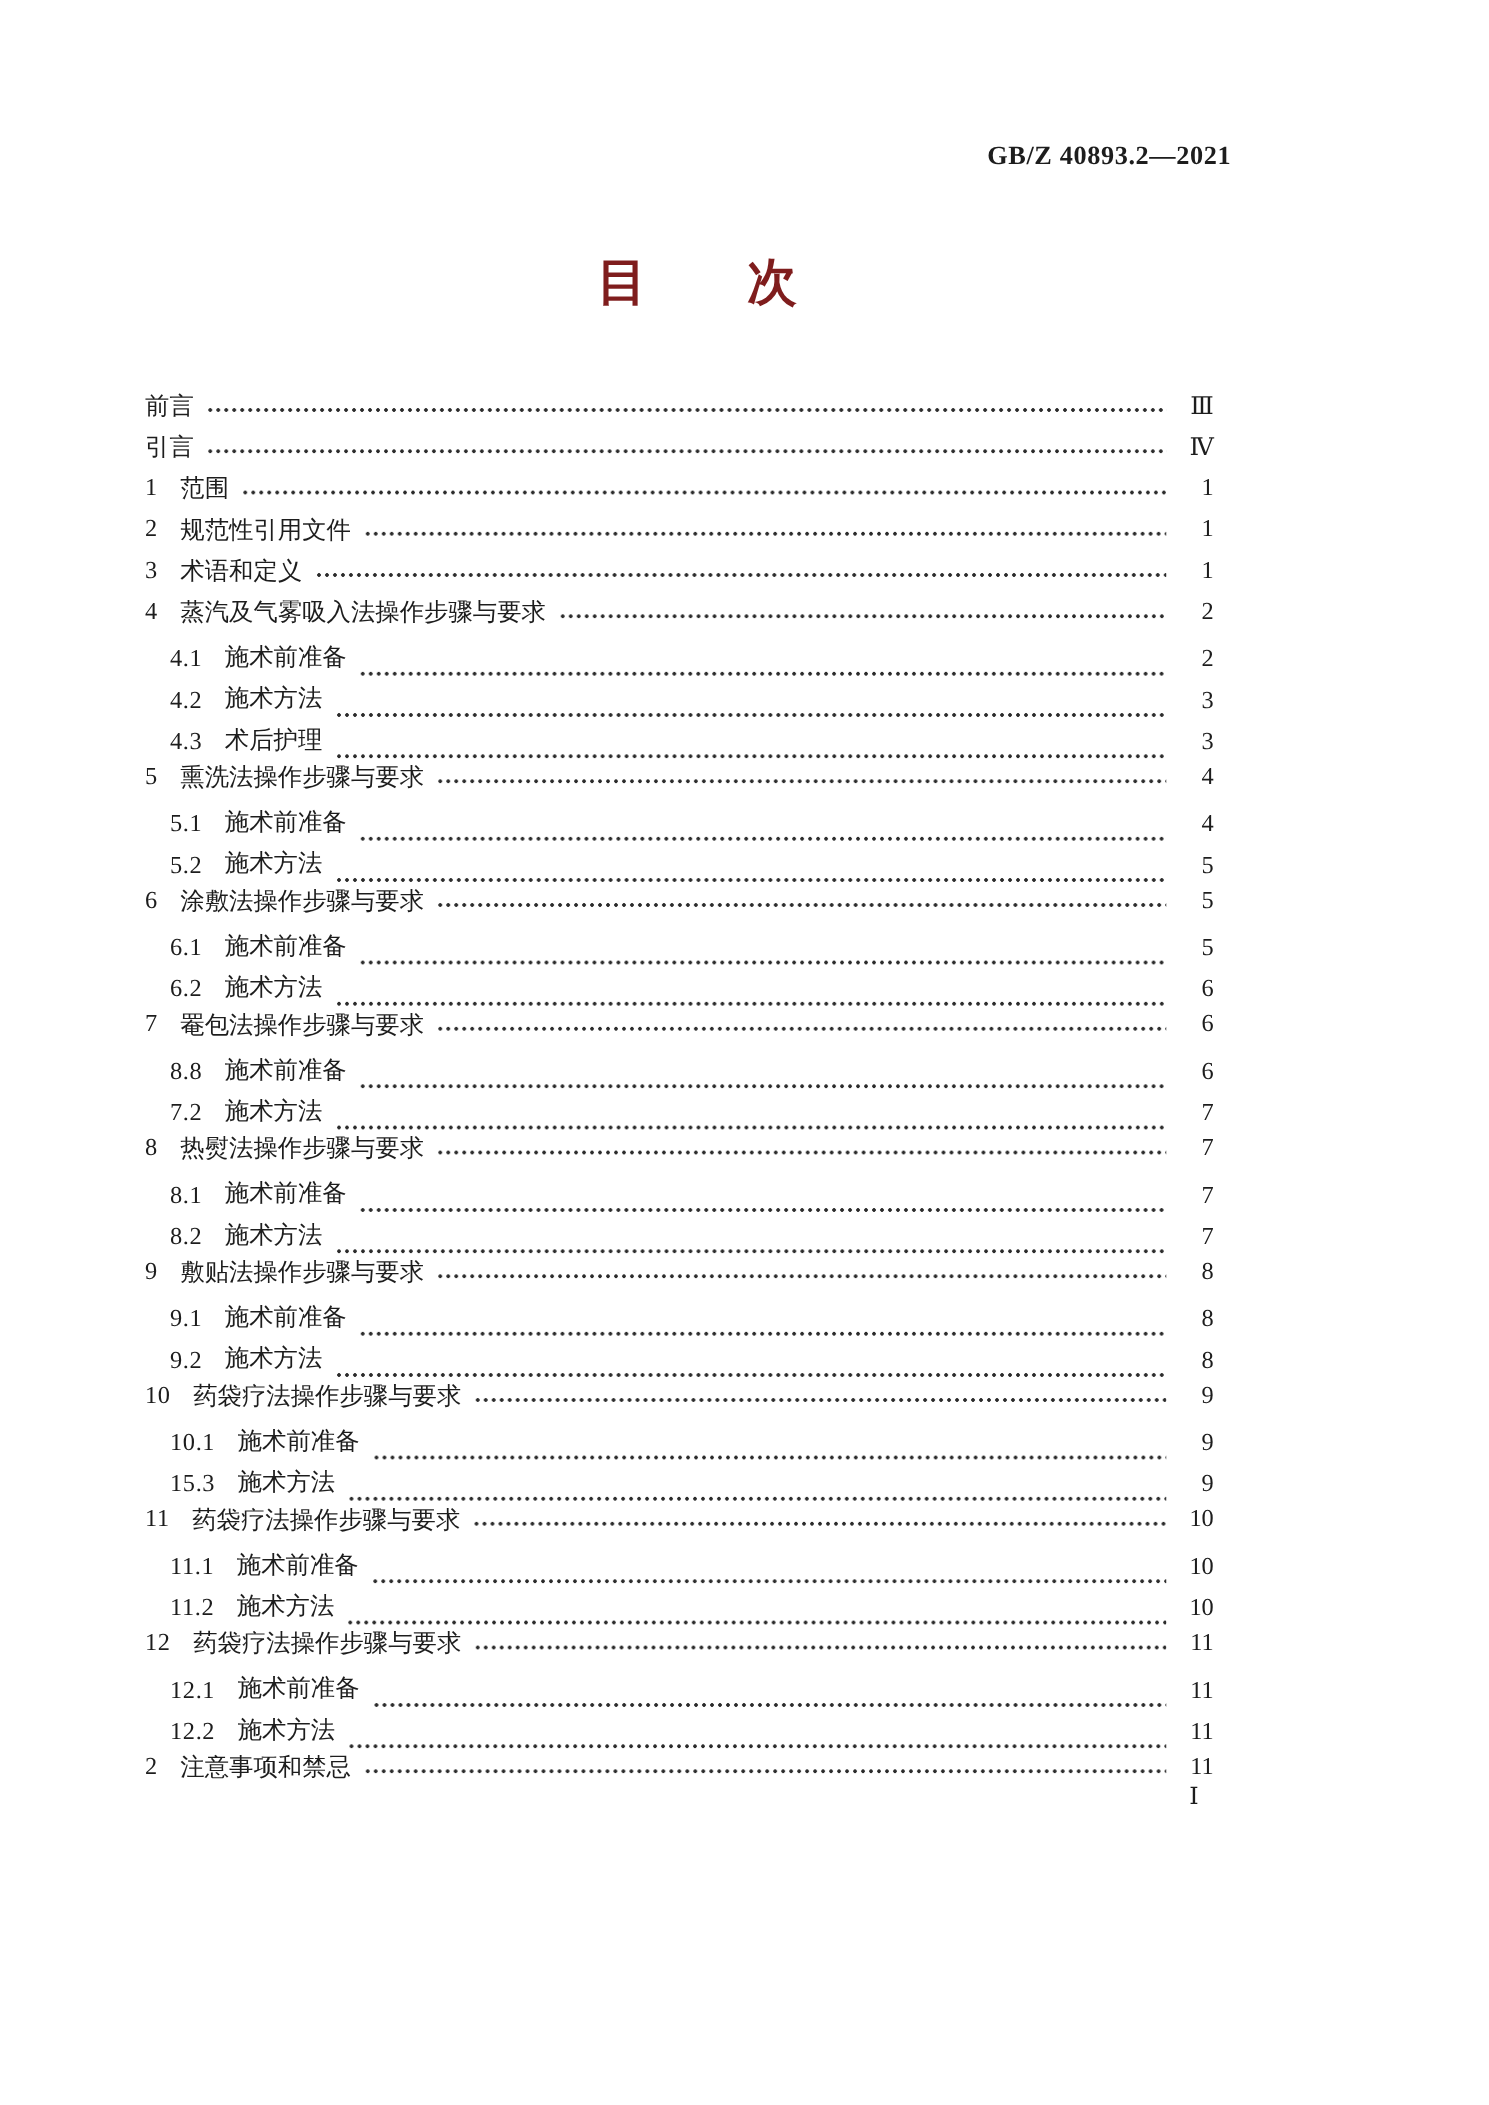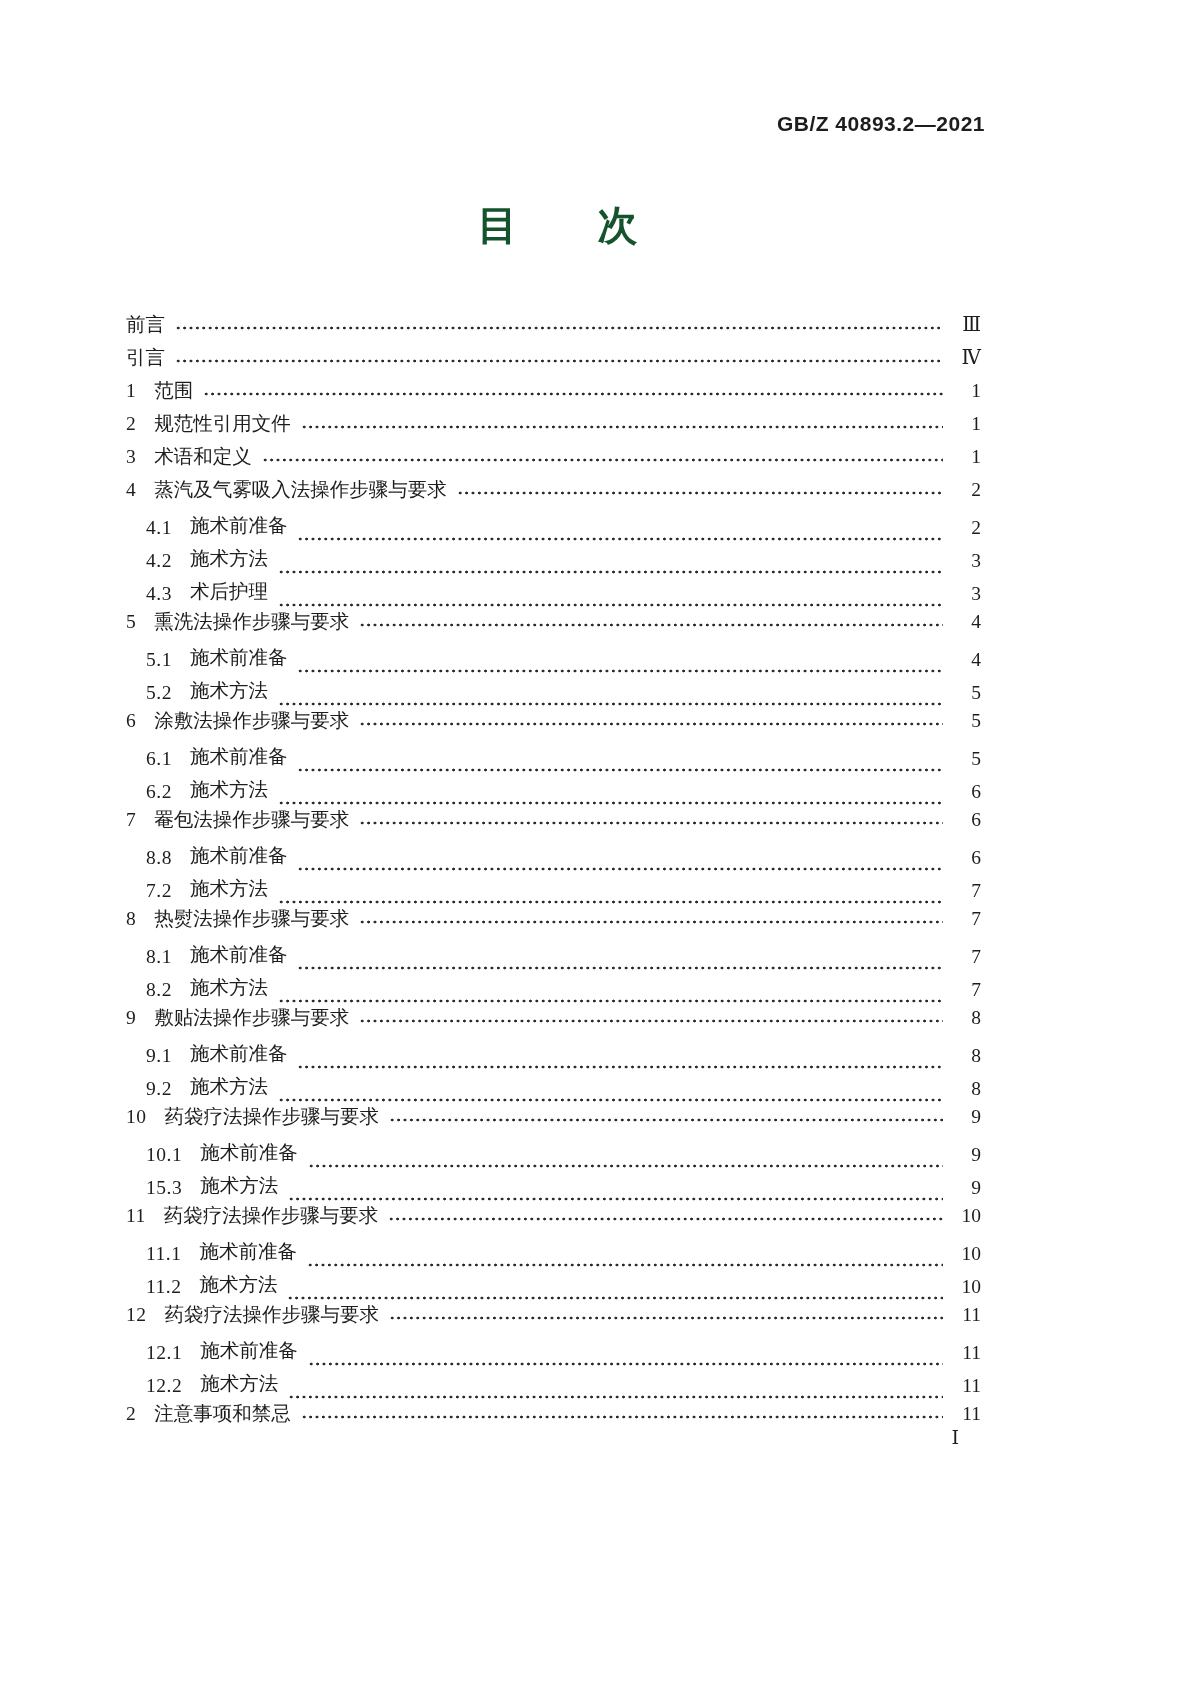--- a/index.html
+++ b/index.html
@@ -18,39 +18,39 @@
     background: #ffffff;
   }
   .doc-number {
     position: absolute;
     top: 112px;
     right: 206px;
     font-size: 21px;
     font-weight: bold;
     letter-spacing: 0.5px;
     white-space: nowrap;
-    font-family: Liberation Sans, sans-serif;
+    font-family: Liberation Serif, serif;
     margin-left: 16px;
   }
   .toc-title {
     position: absolute;
     top: 198px;
     left: 130px;
     width: 855px;
     text-align: center;
     font-size: 40px;
     font-weight: bold;
     font-family: "Liberation Sans", "DejaVu Sans", sans-serif;
-    color: #14532d;
+    color: #7f1d1d;
     white-space: pre;
   }
   .toc {
     position: absolute;
     top: 308px;
-    left: 126px;
+    left: 116px;
     width: 855px;
   }
   .toc-row {
     display: flex;
     align-items: center;
     height: 33px;
     font-size: 19.5px;
     white-space: nowrap;
   }
   .toc-row.sub { padding-left: 20px; align-items: flex-end; }

